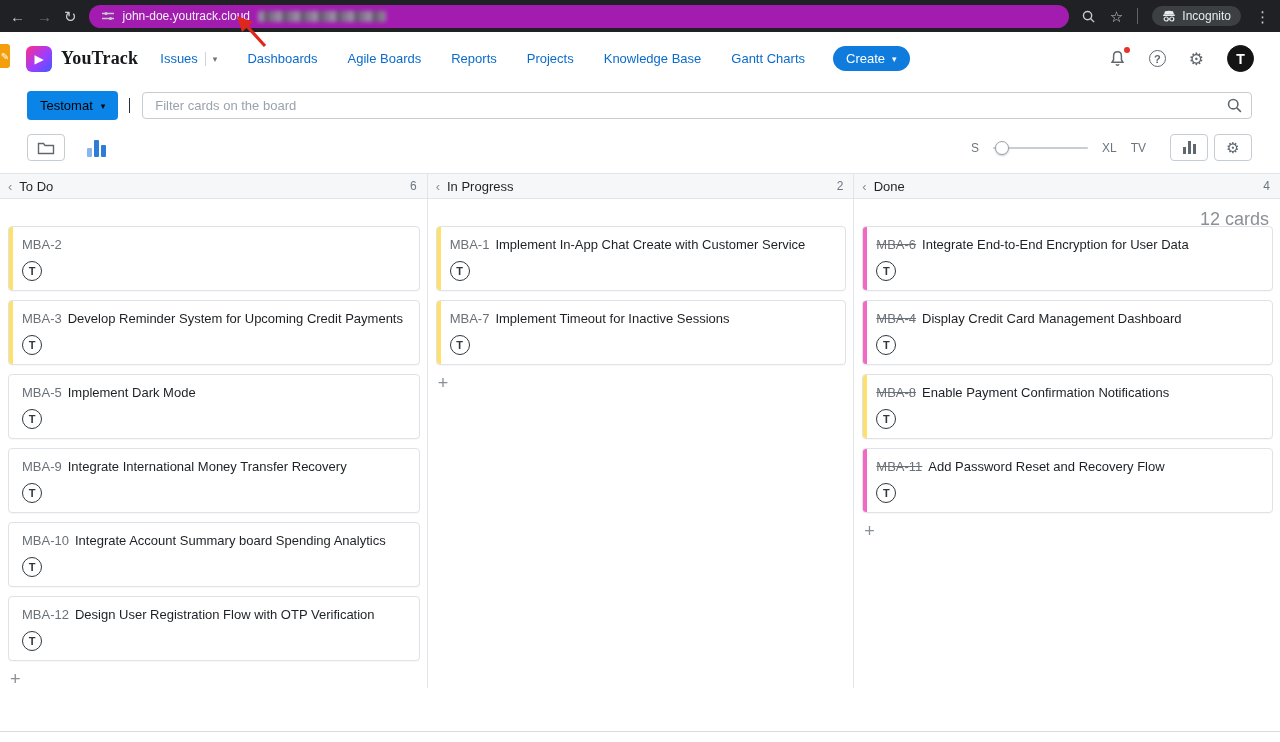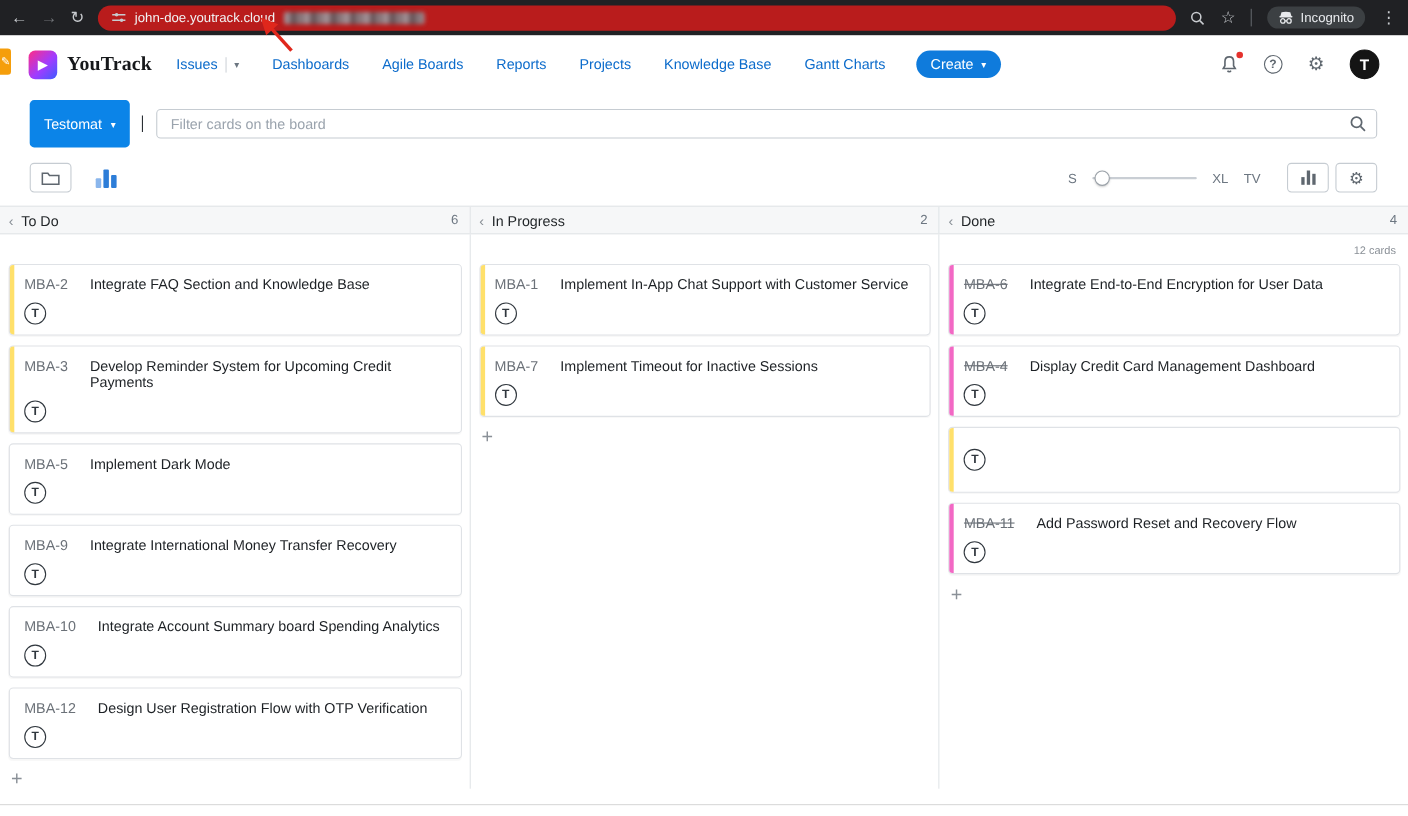--- a/index.html
+++ b/index.html
@@ -11,21 +11,21 @@
   .screen { position: relative; width: 1280px; height: 742px; background: #fff; }
 
   
   .browser-bar {
     height: 32px; background: #202124; display: flex; align-items: center;
     padding: 0 10px; gap: 12px; color: #c8cbcf; position: relative; z-index: 5;
   }
   .bb-icon { font-size: 15px; line-height: 1; color: #c8cbcf; cursor: pointer; }
   .bb-icon.dim { color: #6f7276; }
   .url-pill {
-    flex: 1; height: 23px; max-width: 1006px; background: #b91c1c; border-radius: 12px;
+    flex: 1; height: 23px; max-width: 1006px; background: #a21caf; border-radius: 12px;
     display: flex; align-items: center; gap: 8px; padding: 0 12px; overflow: hidden;
   }
   .url-text { color: #f1f3f4; font-size: 12px; white-space: nowrap; }
   .url-redacted {
     width: 128px; height: 11px; border-radius: 2px;
     background: repeating-linear-gradient(90deg,#9aa0a6 0 6px,#5f6368 6px 12px,#80868b 12px 18px);
     filter: blur(2px); opacity: .85;
   }
   .bar-right { display: flex; align-items: center; gap: 14px; margin-left: auto; }
   .bar-divider { width: 1px; height: 16px; background: #5f6368; }
@@ -73,22 +73,22 @@
   .gear-glyph { font-family: "DejaVu Sans", sans-serif; font-size: 17px; }
   .user-avatar {
     width: 27px; height: 27px; border-radius: 50%; background: #141414; color: #fff;
     font-weight: 700; font-size: 14px; display: flex; align-items: center; justify-content: center;
     cursor: pointer; border: 1px solid #141414;
   }
 
   
   .board-toolbar { display: flex; align-items: center; padding: 6px 28px 0 27px; gap: 4px; }
   .board-selector {
-    background: #0b84e8; color: #ffffff; border: none; cursor: pointer; font-family: inherit;
-    height: 43px; padding: 0 13px; border-radius: 4px; font-size: 13px;
+    background: #0b84e8; color: #000000; border: none; cursor: pointer; font-family: inherit;
+    height: 29px; padding: 0 13px; border-radius: 4px; font-size: 13px;
     display: flex; align-items: center; gap: 8px; flex: 0 0 auto;
   }
   .filter-wrap { position: relative; flex: 1; padding-left: 20px; }
   .filter-input {
     width: 100%; height: 27px; border: 1px solid #c6ccd2; border-radius: 4px;
     padding: 0 34px 0 12px; font-size: 13px; font-family: inherit; color: #1f2326; outline: none;
   }
   .filter-input::placeholder { color: #9aa3ad; }
   .text-caret { position: absolute; left: 7px; top: 6px; width: 1px; height: 15px; background: #2a2f34; }
   .search-ic { position: absolute; right: 9px; top: 5px; cursor: pointer; }
@@ -117,31 +117,31 @@
   
   .col-grid { display: grid; grid-template-columns: repeat(3, 1fr); }
   .col-headers { background: #f6f7f8; border-top: 1px solid #e2e5e8; border-bottom: 1px solid #e2e5e8; }
   .col-header { display: flex; align-items: center; height: 24px; padding: 0 10px 0 8px; }
   .col-header + .col-header { border-left: 1px solid #e2e5e8; }
   .col-collapse { color: #8a9097; font-size: 13px; margin-right: 7px; cursor: pointer; line-height: 1; }
   .col-name { font-size: 13px; color: #1f2326; }
   .col-count { margin-left: auto; font-size: 12px; color: #6c7681; }
 
   .board-body { position: relative; min-height: 466px; align-items: stretch; }
-  .cards-count { position: absolute; top: 10px; right: 11px; font-size: 10px; color: #8a9097; margin-left: 21px; }
+  .cards-count { position: absolute; top: 10px; right: 11px; font-size: 18px; color: #8a9097; margin-left: 21px; }
   .board-col { padding: 27px 7px 0 8px; }
   .board-col + .board-col { border-left: 1px solid #e2e5e8; }
 
   .card {
     position: relative; background: #fff; border: 1px solid #dfe2e6; border-radius: 4px;
     padding: 10px 10px 9px 13px; margin-bottom: 9px; min-height: 60px; cursor: pointer;
     box-shadow: 0 1px 1px rgba(0,0,0,.03);
   }
   .card .accent { position: absolute; left: 0; top: 0; bottom: 0; width: 4px; border-radius: 3px 0 0 3px; }
-  .card-top { display: flex; align-items: baseline; gap: 20px; }
+  .card-top { display: flex; align-items: baseline; gap: 6px; }
   .card-id { font-size: 13px; color: #6b7178; white-space: nowrap; }
   .card.resolved .card-id { text-decoration: line-through; }
   .card-summary { font-size: 13px; color: #1d2125; }
   .card-avatar {
     margin-top: 9px; width: 20px; height: 20px; border: 1.6px solid #30373e; border-radius: 50%;
     color: #30373e; font-size: 11px; font-weight: 700;
     display: flex; align-items: center; justify-content: center;
   }
   .add-card { margin: 3px 0 0 2px; color: #8a9097; font-size: 18px; line-height: 1; cursor: pointer; width: 16px; }
 
@@ -311,21 +311,20 @@
     </div>
   </div>
 
   <div class="col-grid board-body">
     <span class="cards-count">12 cards</span>
     <div class="board-col">
         <div class="card">
           <span class="accent" style="background:#ffe06a"></span>
           <div class="card-top">
             <span class="card-id">MBA-2</span>
-            <span class="card-summary">Integrate FAQ Section and Knowledge Base</span>
           </div>
           <div class="card-avatar">T</div>
         </div>
         <div class="card">
           <span class="accent" style="background:#ffe06a"></span>
           <div class="card-top">
             <span class="card-id">MBA-3</span>
             <span class="card-summary">Develop Reminder System for Upcoming Credit Payments</span>
           </div>
           <div class="card-avatar">T</div>
@@ -358,21 +357,21 @@
           </div>
           <div class="card-avatar">T</div>
         </div>
         <div class="add-card"><span>+</span></div>
       </div>
     <div class="board-col">
         <div class="card">
           <span class="accent" style="background:#ffe06a"></span>
           <div class="card-top">
             <span class="card-id">MBA-1</span>
-            <span class="card-summary">Implement In-App Chat Support with Customer Service</span>
+            <span class="card-summary">Implement In-App Chat Create with Customer Service</span>
           </div>
           <div class="card-avatar">T</div>
         </div>
         <div class="card">
           <span class="accent" style="background:#ffe06a"></span>
           <div class="card-top">
             <span class="card-id">MBA-7</span>
             <span class="card-summary">Implement Timeout for Inactive Sessions</span>
           </div>
           <div class="card-avatar">T</div>
@@ -391,20 +390,24 @@
         <div class="card resolved">
           <span class="accent" style="background:#f268c4"></span>
           <div class="card-top">
             <span class="card-id">MBA-4</span>
             <span class="card-summary">Display Credit Card Management Dashboard</span>
           </div>
           <div class="card-avatar">T</div>
         </div>
         <div class="card resolved">
           <span class="accent" style="background:#ffe06a"></span>
+          <div class="card-top">
+            <span class="card-id">MBA-8</span>
+            <span class="card-summary">Enable Payment Confirmation Notifications</span>
+          </div>
           <div class="card-avatar">T</div>
         </div>
         <div class="card resolved">
           <span class="accent" style="background:#f268c4"></span>
           <div class="card-top">
             <span class="card-id">MBA-11</span>
             <span class="card-summary">Add Password Reset and Recovery Flow</span>
           </div>
           <div class="card-avatar">T</div>
         </div>

